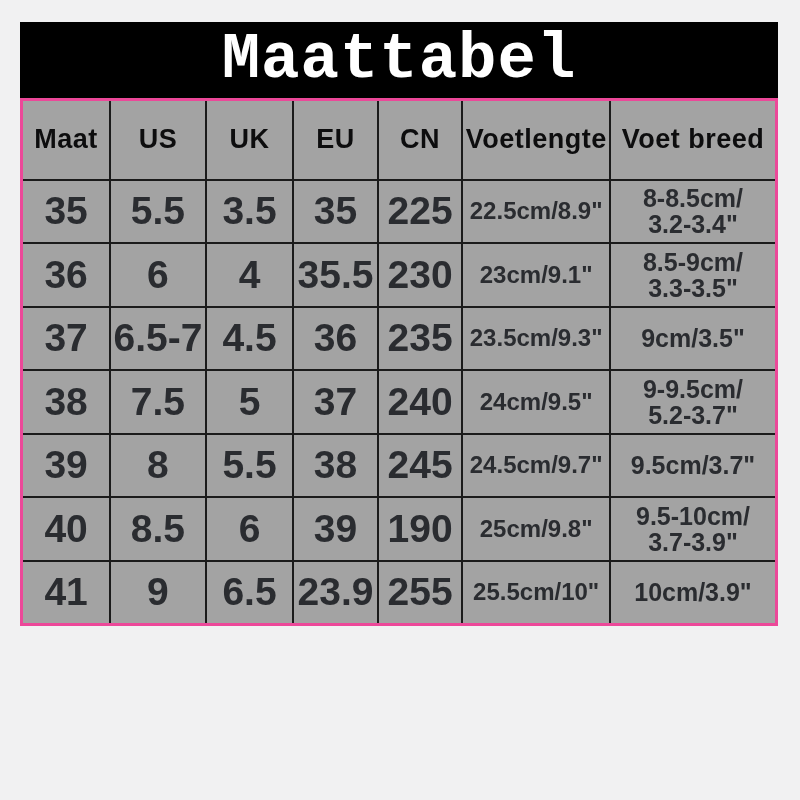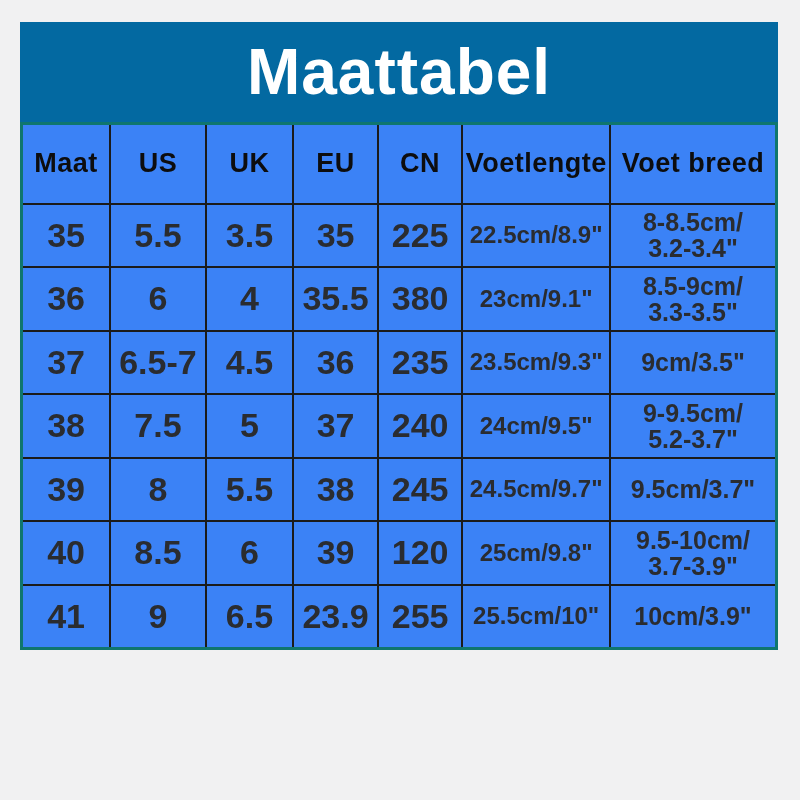--- a/index.html
+++ b/index.html
@@ -14,39 +14,40 @@
     font-family: "Liberation Sans", sans-serif;
     overflow: hidden;
   }
   .sheet {
     position: absolute;
     left: 20px;
     top: 22px;
     width: 758px;
   }
   .title-bar {
-    height: 100px;
-    background: #0369a1;
+    height: 76px;
+    background: #000000;
     display: flex;
     align-items: center;
     justify-content: center;
+    font-family: Liberation Mono, monospace;
   }
   .title-text {
     color: #ffffff;
     font-size: 64px;
     font-weight: bold;
     letter-spacing: 1px;
     line-height: 1;
   }
   table.size-table {
     width: 100%;
     border-collapse: collapse;
     table-layout: fixed;
-    background: #3b82f6;
-    border: 3px solid #0f766e;
+    background: #a3a3a3;
+    border: 3px solid #ec4899;
   }
   .size-table th,
   .size-table td {
     border: 2px solid #1b1b1b;
     text-align: center;
     vertical-align: middle;
     padding: 0 2px;
     white-space: pre-line;
     overflow: hidden;
   }
@@ -55,21 +56,21 @@
   .size-table th {
     font-size: 27px;
     font-weight: bold;
     color: #0d0d0e;
     letter-spacing: 0.5px;
   }
   .size-table td {
     font-weight: bold;
     color: #2a2c30;
   }
-  td.c0, td.c1, td.c2, td.c3, td.c4 { font-size: 34px; }
+  td.c0, td.c1, td.c2, td.c3, td.c4 { font-size: 39px; }
   td.c5 { font-size: 24px; }
   td.c6 { font-size: 25px; line-height: 1.05; }
   
   col.c0 { width: 11.75%; }
   col.c1 { width: 12.65%; }
   col.c2 { width: 11.6%; }
   col.c3 { width: 11.2%; }
   col.c4 { width: 11.2%; }
   col.c5 { width: 19.55%; }
   col.c6 { width: 22.05%; }
@@ -112,21 +113,21 @@
           <td class="c4">225</td>
           <td class="c5">22.5cm/8.9"</td>
           <td class="c6">8-8.5cm/
 3.2-3.4"</td>
         </tr>
         <tr>
           <td class="c0">36</td>
           <td class="c1">6</td>
           <td class="c2">4</td>
           <td class="c3">35.5</td>
-          <td class="c4">380</td>
+          <td class="c4">230</td>
           <td class="c5">23cm/9.1"</td>
           <td class="c6">8.5-9cm/
 3.3-3.5"</td>
         </tr>
         <tr>
           <td class="c0">37</td>
           <td class="c1">6.5-7</td>
           <td class="c2">4.5</td>
           <td class="c3">36</td>
           <td class="c4">235</td>
@@ -150,21 +151,21 @@
           <td class="c3">38</td>
           <td class="c4">245</td>
           <td class="c5">24.5cm/9.7"</td>
           <td class="c6">9.5cm/3.7"</td>
         </tr>
         <tr>
           <td class="c0">40</td>
           <td class="c1">8.5</td>
           <td class="c2">6</td>
           <td class="c3">39</td>
-          <td class="c4">120</td>
+          <td class="c4">190</td>
           <td class="c5">25cm/9.8"</td>
           <td class="c6">9.5-10cm/
 3.7-3.9"</td>
         </tr>
         <tr>
           <td class="c0">41</td>
           <td class="c1">9</td>
           <td class="c2">6.5</td>
           <td class="c3">23.9</td>
           <td class="c4">255</td>

